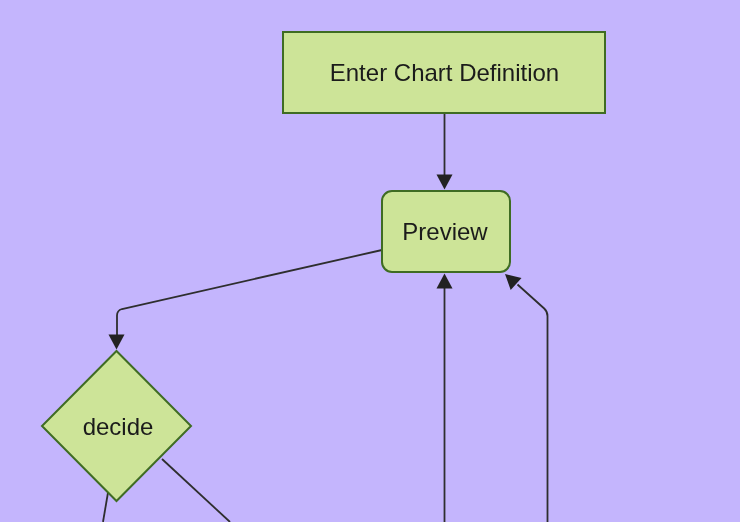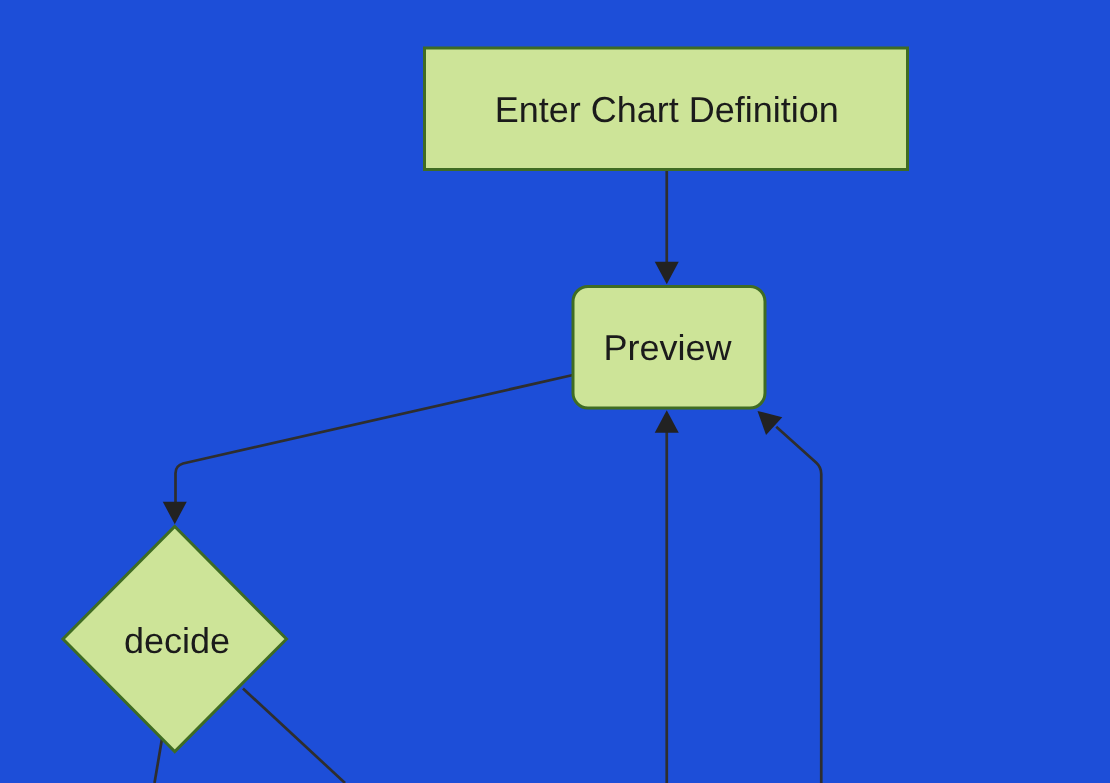--- a/index.html
+++ b/index.html
@@ -5,21 +5,21 @@
   html, body {
     margin: 0;
     padding: 0;
     background: #ffffff;
     font-family: "Liberation Sans", "DejaVu Sans", sans-serif;
   }
   .stage {
     position: relative;
     width: 740px;
     height: 522px;
-    background: #1d4ed8;
+    background: #c4b5fd;
     overflow: hidden;
   }
   svg { display: block; }
   .edge {
     fill: none;
     stroke: #2e2e2e;
     stroke-width: 1.8;
   }
   .arrowhead {
     fill: #222222;

